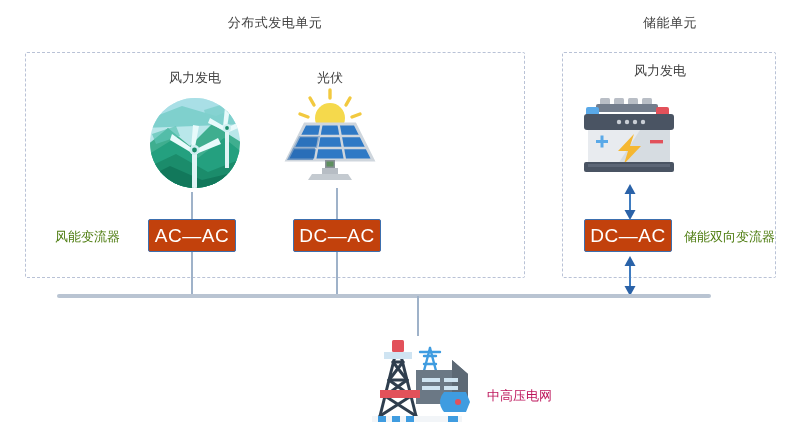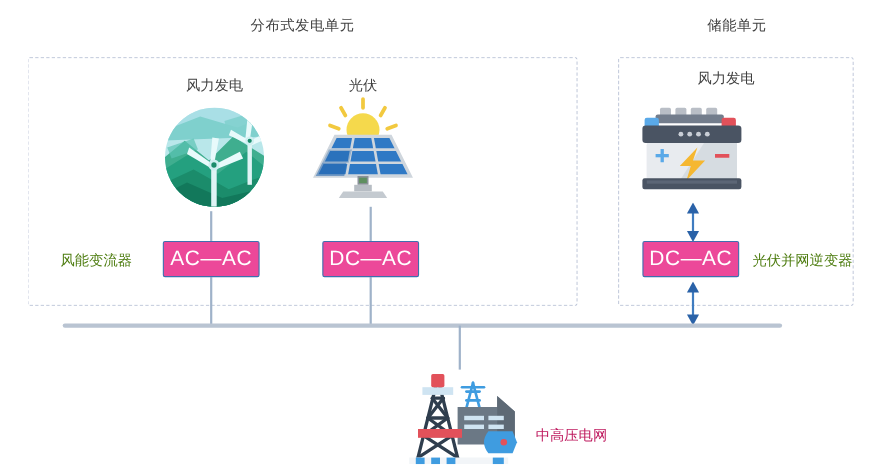--- a/index.html
+++ b/index.html
@@ -71,21 +71,21 @@
     position: absolute;
     height: 4px;
     background: #b9c4d2;
     border-radius: 2px;
   }
 
   
   .conv-box {
     position: absolute;
     box-sizing: border-box;
-    background: #ec4899;
+    background: #c2410c;
     border: 1.5px solid #3d6fae;
     border-radius: 2px;
     color: #ffffff;
     font-size: 19px;
     letter-spacing: 0.5px;
     display: flex;
     align-items: center;
     justify-content: center;
     line-height: 1;
   }
@@ -278,21 +278,21 @@
 
   <div class="conv-box" id="conv-wind">AC—AC</div>
 
   <div class="conv-box" id="conv-solar">DC—AC</div>
 
   <div class="conv-box" id="conv-stor">DC—AC</div>
 
   <div class="conv-caption" id="cap-wind">风能变流器</div>
 
 
-  <div class="conv-caption" id="cap-stor">光伏并网逆变器</div>
+  <div class="conv-caption" id="cap-stor">储能双向变流器</div>
 
   <div class="busbar" style="left:57px; top:294px; width:654px;"></div>
 
   <div class="vline" style="left:417px; top:296px; height:40px;"></div>
 
   <div class="icon-box" id="icon-grid">
     <svg width="120" height="92" viewBox="0 0 120 92">
 
       <g stroke="#3f9ce0" stroke-width="2.4" fill="none" stroke-linecap="round">
         <line x1="72" y1="18" x2="62" y2="56"></line>

